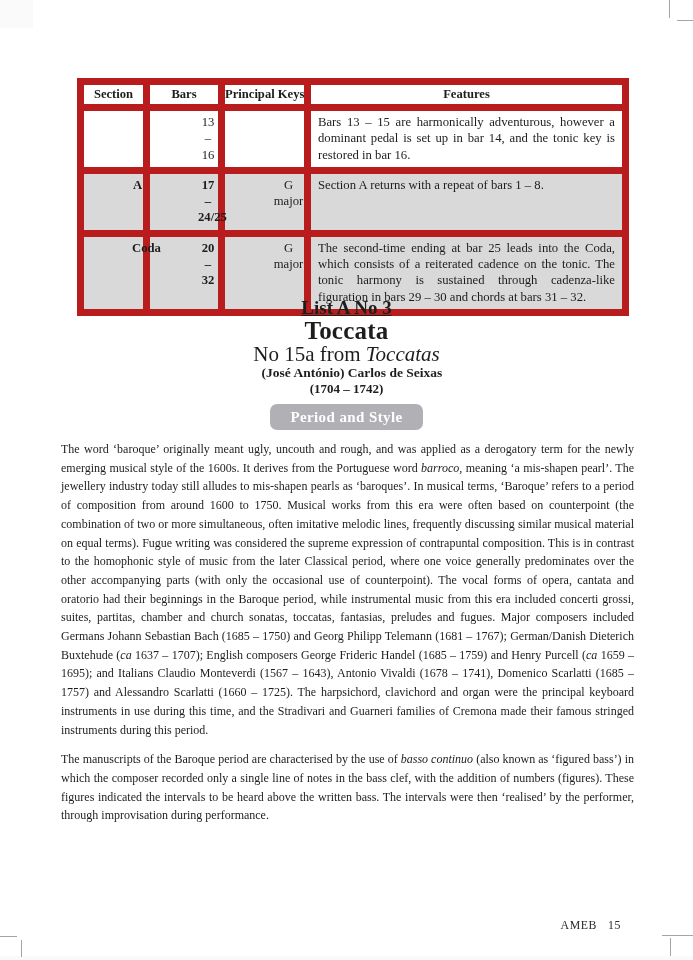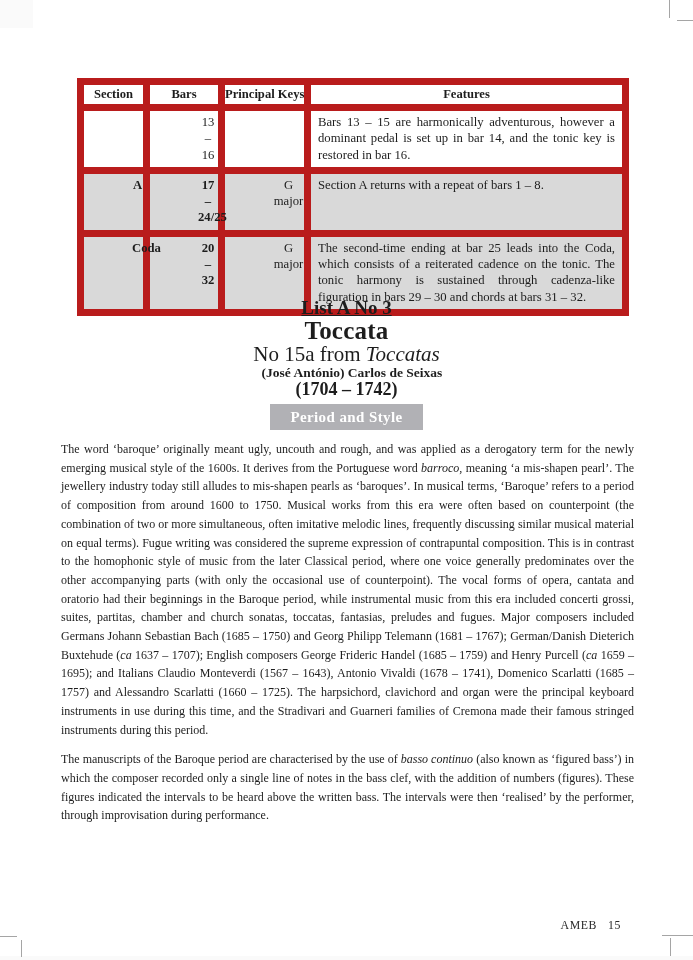--- a/index.html
+++ b/index.html
@@ -39,25 +39,25 @@
   tr.row-tall { height:54px; }
   tr.shaded { background:#d9d9d9; }
   tr.shaded .c-section, tr.shaded .c-bars { font-weight:bold; }
 
   
   .heading { position:absolute; left:0; top:299px; width:693px; text-align:center; }
   .list-line { font-size:19px; font-weight:bold; line-height:18px;text-decoration:underline; }
   .title     { font-size:25px; font-weight:bold; line-height:28px; letter-spacing:0.2px; }
   .subtitle  { font-size:21px; font-weight:normal; line-height:19px; }
   .composer  { font-size:13.5px; font-weight:bold; line-height:16px; margin-top:1px;margin-left:11px; }
-  .dates     { font-size:18px; font-weight:bold; line-height:16px; }
+  .dates     { font-size:13px; font-weight:bold; line-height:16px; }
   .banner {
     display:inline-block; margin-top:7px; min-width:153px; height:26px;
     background:#b1b1b5; color:#ffffff; font-size:15px; font-weight:bold;
-    line-height:26px; letter-spacing:0.4px; padding:0 14px;
+    line-height:26px; letter-spacing:0.4px; padding:0 14px;border-radius:7px;
   }
 
   
   .bodytext { position:absolute; left:61px; top:440px; width:573px; }
   .bodytext p { text-align:justify; font-size:12px; line-height:18.7px; }
   .bodytext p + p { margin-top:11px; }
   .it { font-style:italic; }
 
   
   .footer {

